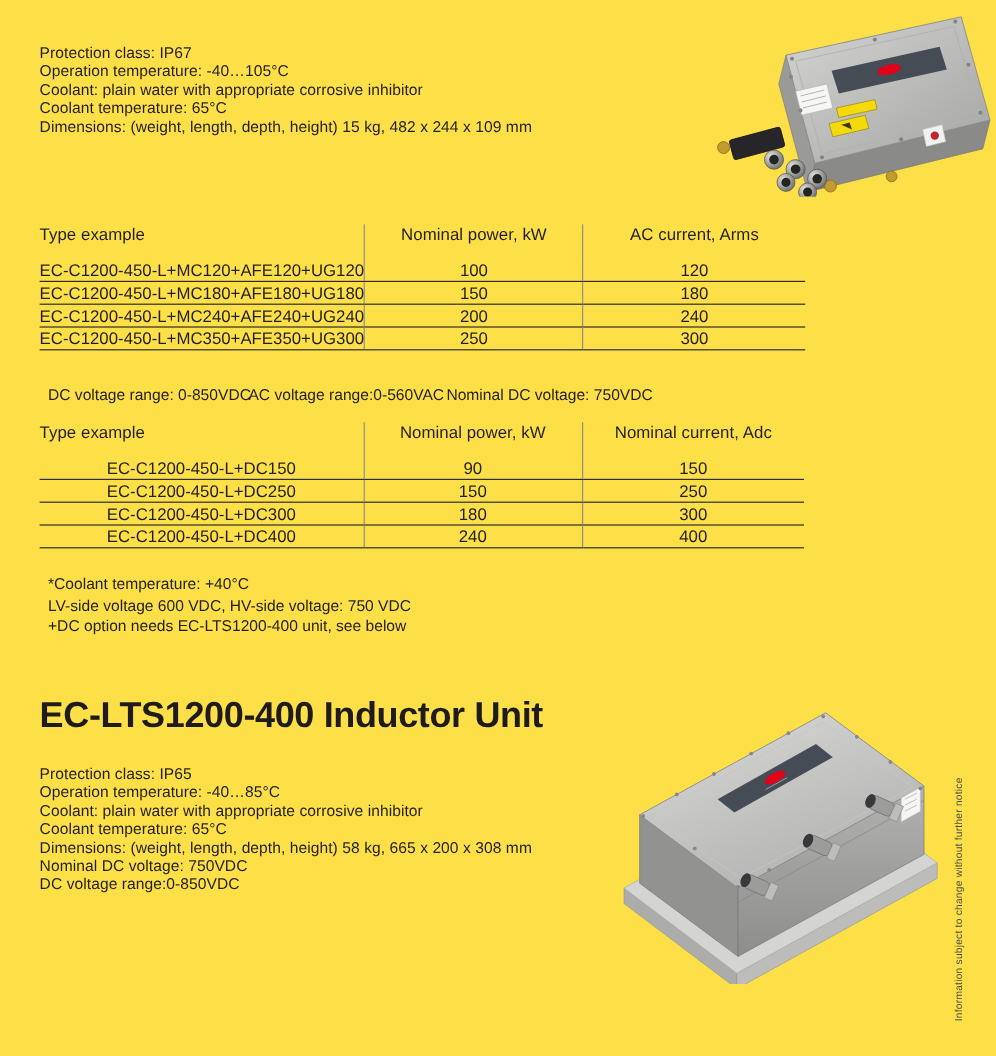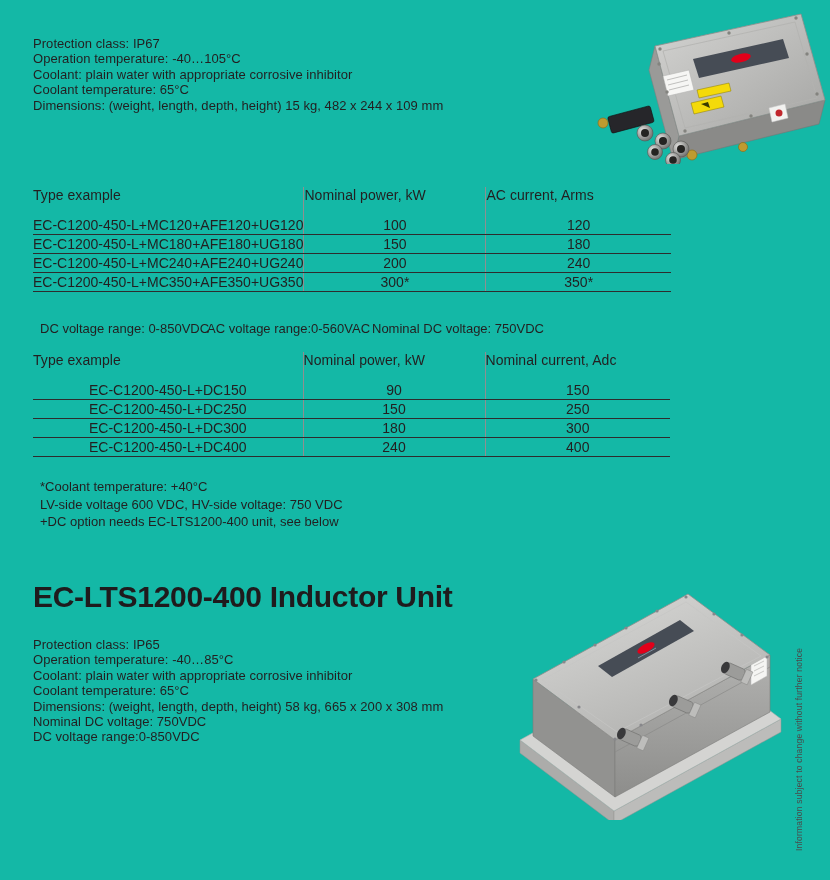--- a/index.html
+++ b/index.html
@@ -1,24 +1,24 @@
 <!DOCTYPE html>
 <html><head>
 <meta charset="utf-8">
 <style>
   html,body{margin:0;padding:0;background:#ffffff;}
   .page{
-    position:relative;width:830px;height:880px;background:#14b8a6;
+    position:relative;width:830px;height:880px;background:#fde047;
     font-family:"Liberation Sans", sans-serif;color:#231f20;overflow:hidden;
   }
   .spec-block{position:absolute;font-size:13px;line-height:15.4px;letter-spacing:.05px;}
   .spec-block div{white-space:nowrap;}
 
   .dtable{position:absolute;border-collapse:collapse;table-layout:fixed;font-size:14px;color:#231f20;}
-  .dtable th{font-weight:400;padding:0;height:29px;vertical-align:top;text-align:left;letter-spacing:.05px;}
+  .dtable th{font-weight:400;padding:0;height:29px;vertical-align:top;text-align:center;letter-spacing:.05px;}
   .dtable th.c1{text-align:left;}
   .dtable th.sep,.dtable td.sep{border-left:1px solid #8f8f8f;}
   .dtable td{height:18px;padding:0;border-bottom:1px solid #2e2c2d;vertical-align:middle;white-space:nowrap;text-align:center;}
   .dtable td.num{text-align:center;}
 
   .vline{position:absolute;top:321px;left:0;width:763px;height:16px;font-size:13px;}
   .vline span{position:absolute;top:0;white-space:nowrap;}
 
   .notes{position:absolute;left:40px;top:478px;font-size:13px;line-height:17.6px;}
   .notes div{white-space:nowrap;}
@@ -135,23 +135,23 @@
         <td>EC-C1200-450-L+MC180+AFE180+UG180</td>
         <td class="num sep">150</td>
         <td class="num sep">180</td>
       </tr>
       <tr>
         <td>EC-C1200-450-L+MC240+AFE240+UG240</td>
         <td class="num sep">200</td>
         <td class="num sep">240</td>
       </tr>
       <tr>
-        <td>EC-C1200-450-L+MC350+AFE350+UG350</td>
-        <td class="num sep">300*</td>
-        <td class="num sep">350*</td>
+        <td>EC-C1200-450-L+MC350+AFE350+UG300</td>
+        <td class="num sep">250</td>
+        <td class="num sep">300</td>
       </tr>
     </tbody>
   </table>
 
   <div class="vline">
     <span style="left:40px;">DC voltage range: 0-850VDC</span>
     <span style="left:207px;">AC voltage range:0-560VAC</span>
     <span style="left:372px;">Nominal DC voltage: 750VDC</span>
   </div>
 

